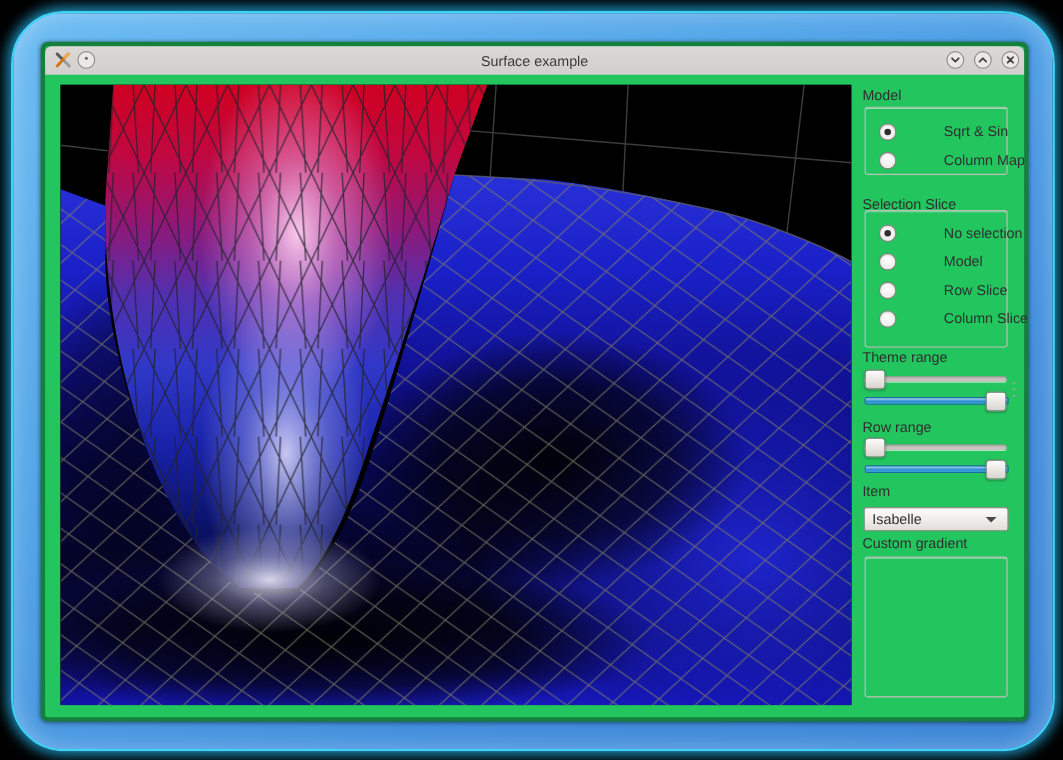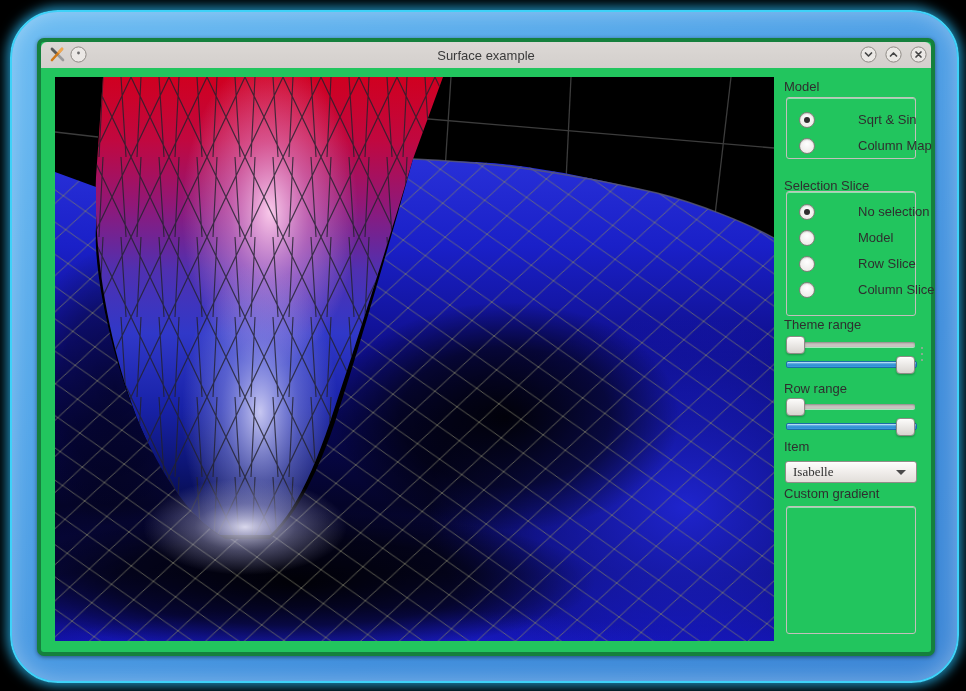--- a/index.html
+++ b/index.html
@@ -29,21 +29,21 @@
   .slider{position:absolute;left:745px;width:129px;height:17px;}
   .slider .track{position:absolute;left:0;top:6px;width:100%;height:5px;border-radius:2px;
     background:#c9c5c1;box-shadow:inset 0 1px 2px rgba(0,0,0,.3), 0 1px 0 rgba(255,255,255,.6);}
   .slider .track.filled{background:linear-gradient(#7cc4ef,#2f8fd2 60%,#3d9ddd);border:1px solid #1d6ca8;
     top:5px;height:5px;box-shadow:inset 0 1px 1px rgba(255,255,255,.5);}
   .slider .handle{position:absolute;top:0;width:17px;height:16px;border-radius:4px;
     background:linear-gradient(#fdfcfb,#d8d4d0);border:1px solid #8f8b86;
     box-shadow:0 1px 2px rgba(0,0,0,.25), inset 0 1px 0 #fff;cursor:pointer;}
   .combo{position:absolute;left:744px;top:419px;width:130px;height:20px;border:1px solid #918d88;
     border-radius:3px;background:linear-gradient(#fefdfc,#e2deda);box-shadow:inset 0 1px 0 #fff;
-    cursor:pointer;font-family:Liberation Serif, serif;}
+    cursor:pointer;}
   .combo-text{position:absolute;left:7px;top:2px;font-size:13px;color:#2f2f2f;}
   .combo-arrow{position:absolute;right:10px;top:8px;width:0;height:0;
     border-left:5px solid transparent;border-right:5px solid transparent;border-top:5px solid #4a4a4a;}
   .splitter{position:absolute;left:879px;top:305px;width:4px;height:14px;display:flex;
     flex-direction:column;justify-content:space-between;align-items:center;cursor:col-resize;}
   .splitter i{width:2px;height:2px;border-radius:50%;background:#a8a4a0;}
 </style>
 </head>
 <body>
 

